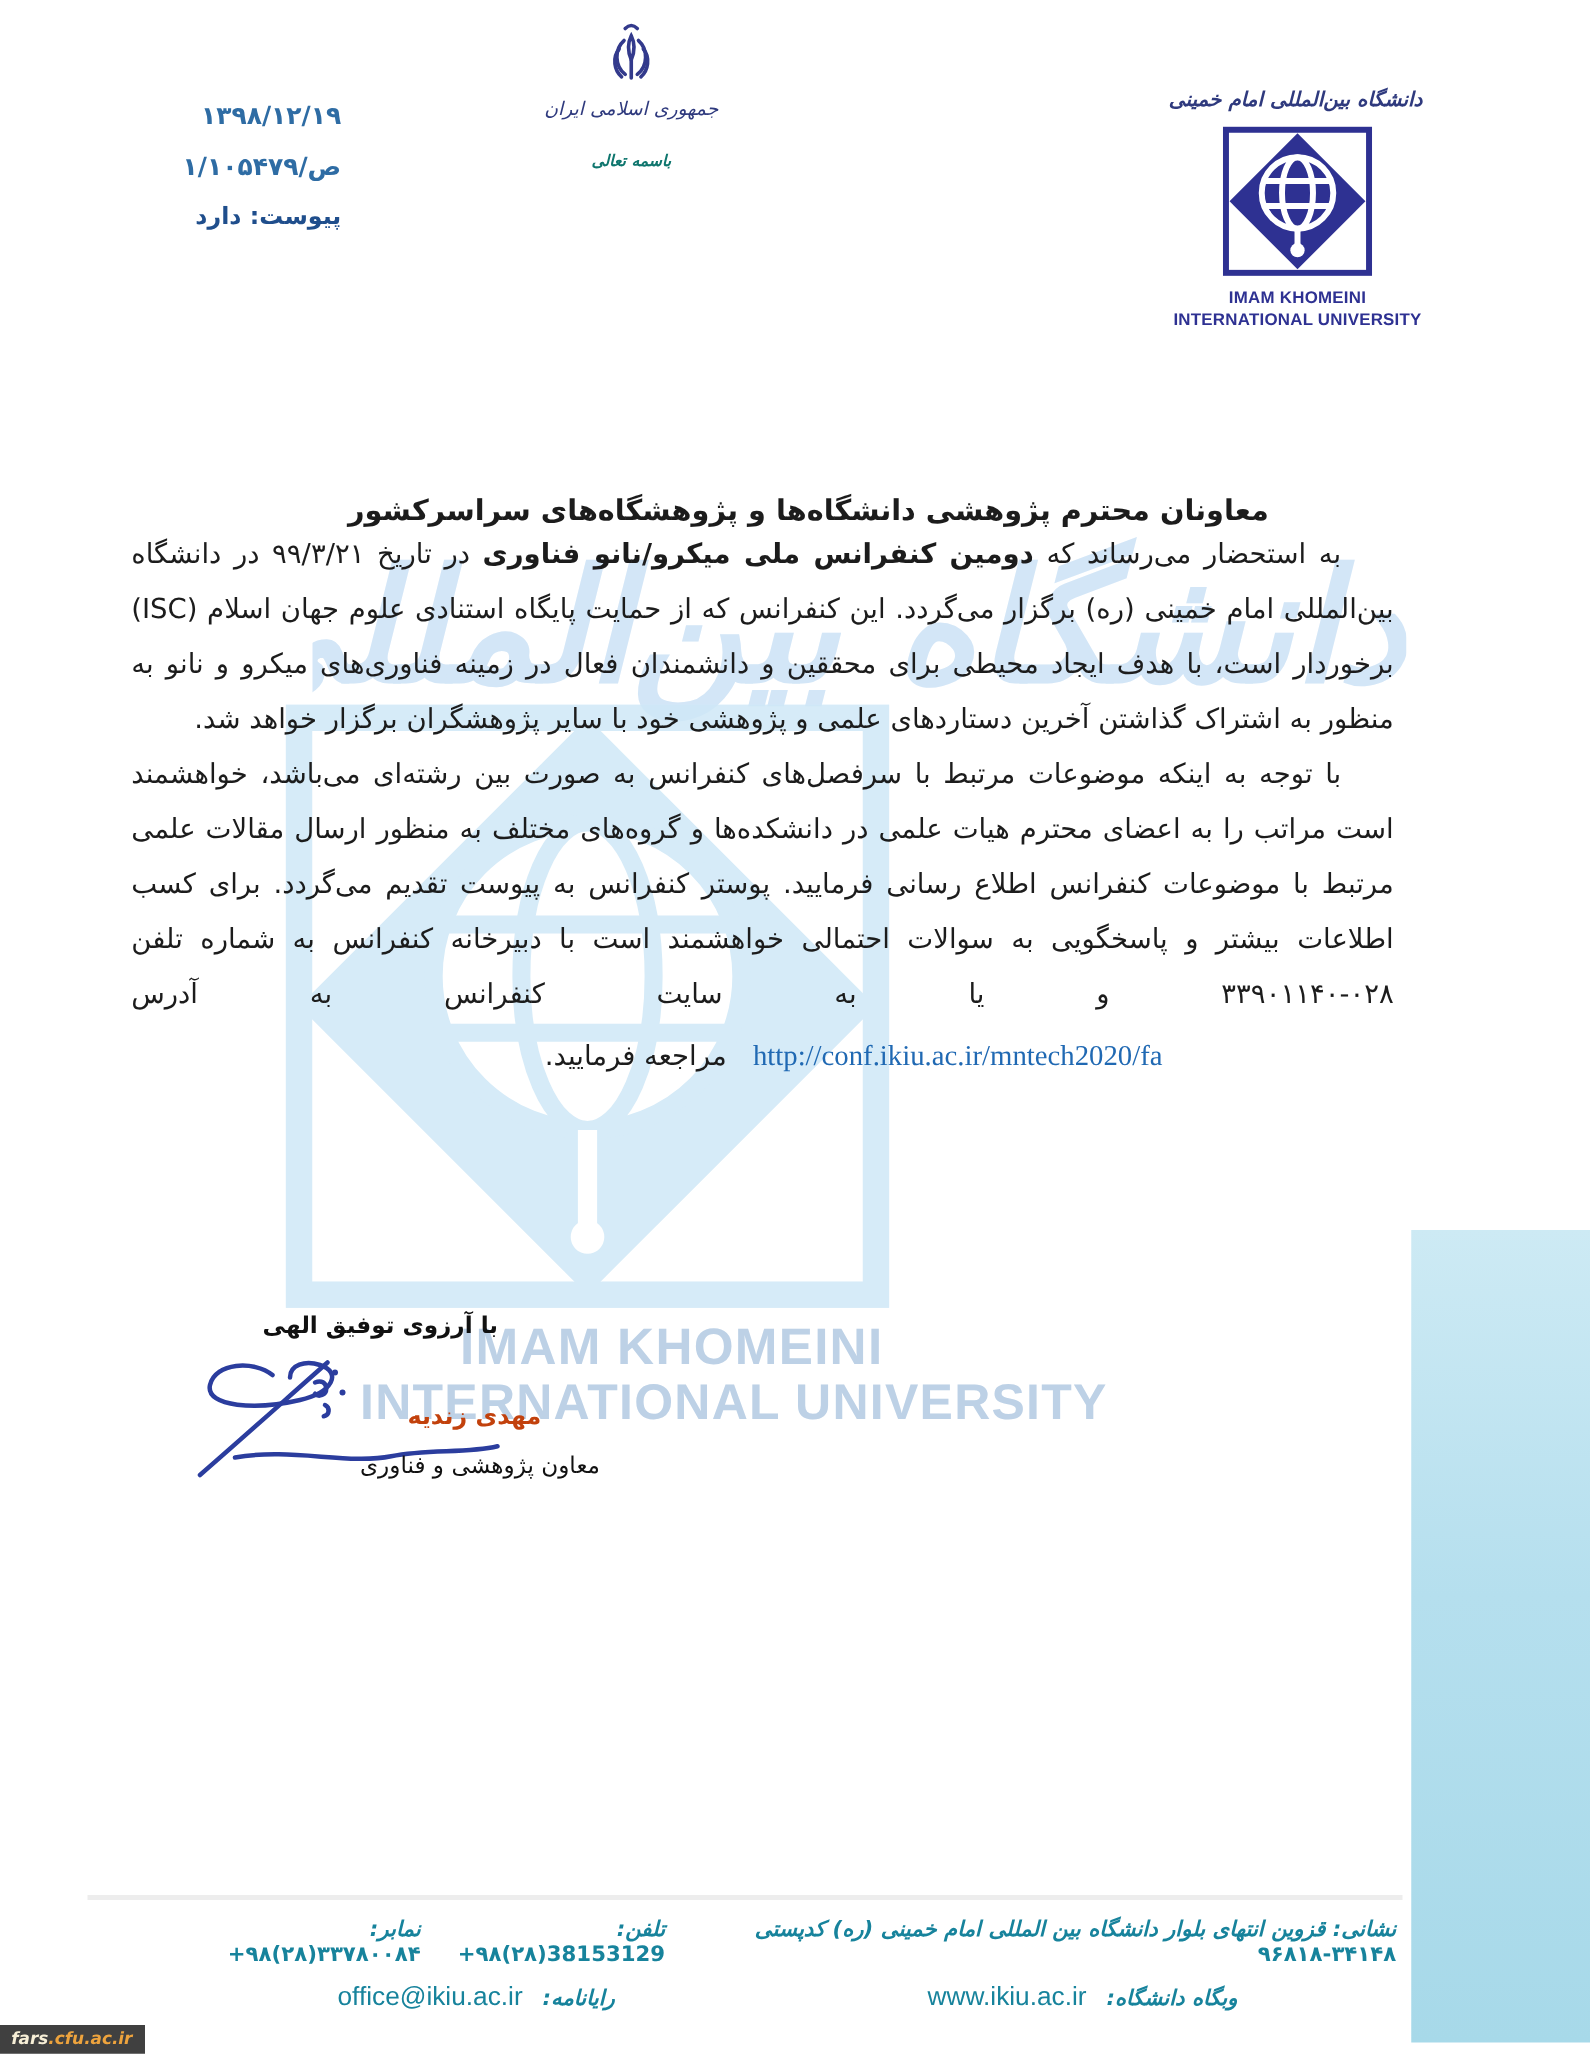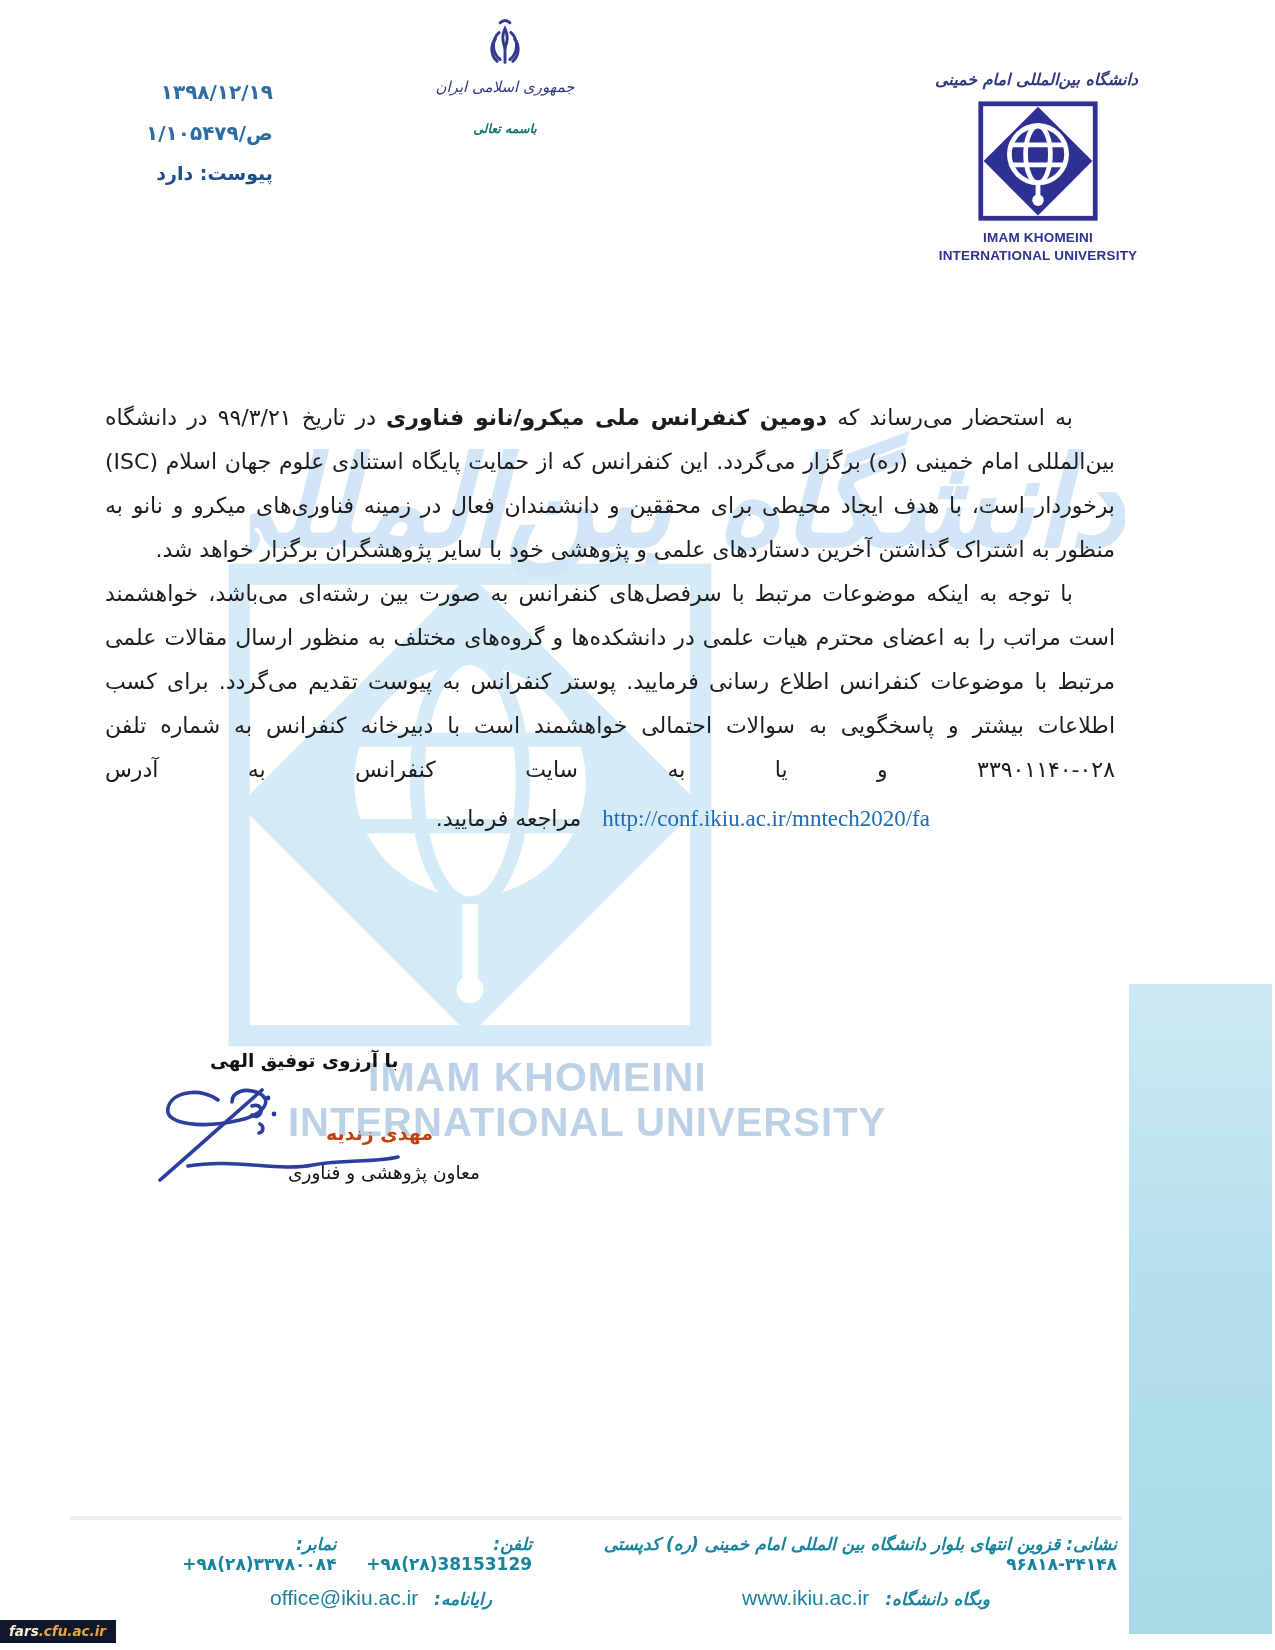--- a/index.html
+++ b/index.html
@@ -65,21 +65,21 @@
   .footer1{position:absolute;left:150px;right:158px;top:1534px;direction:rtl;display:flex;
            justify-content:space-between;align-items:baseline;color:#17839c;font-size:17px;
            font-weight:bold;font-style:italic;z-index:2;}
   .footer1 .num{font-style:normal;font-weight:bold;}
   .footer2{position:absolute;left:230px;top:1586px;width:790px;direction:rtl;display:flex;
            justify-content:space-between;padding:0 30px;box-sizing:border-box;color:#17839c;
            font-size:17px;font-weight:bold;font-style:italic;z-index:2;}
   .footer2 .addr{font-style:normal;font-family:"Liberation Sans",sans-serif;font-size:21px;font-weight:normal;margin:0 10px;}
 
   
-  .badge{position:absolute;left:0;top:1620px;background:#0f172a;padding:3px 10px 4px 9px;
+  .badge{position:absolute;left:0;top:1620px;background:#404040;padding:3px 10px 4px 9px;
          font-style:italic;font-weight:bold;font-size:13.5px;z-index:5;
          font-family:"DejaVu Sans",sans-serif;}
   .badge .pre{color:#f6eed6;}
   .badge .suf{color:#eda33d;}
 </style>
 </head>
 <body>
 
 <div class="page">
 
@@ -137,20 +137,21 @@
       <circle cx="65" cy="106" r="6" fill="#ffffff"></circle>
     </svg>
     <div class="en">
       <div>IMAM KHOMEINI</div>
       <div>INTERNATIONAL UNIVERSITY</div>
     </div>
   </div>
 
 
   <div class="letter">
+    <div class="addressee">معاونان محترم پژوهشی دانشگاه‌ها و پژوهشگاه‌های سراسرکشور</div>
     <p class="para p1"><span>به استحضار می‌رساند که </span><span class="bold">دومین کنفرانس ملی میکرو/نانو فناوری</span><span> در تاریخ ۹۹/۳/۲۱ در دانشگاه بین‌المللی امام خمینی (ره) برگزار می‌گردد. این کنفرانس که از حمایت پایگاه استنادی علوم جهان اسلام (ISC) برخوردار است، با هدف ایجاد محیطی برای محققین و دانشمندان فعال در زمینه فناوری‌های میکرو و نانو به منظور به اشتراک گذاشتن آخرین دستاردهای علمی و پژوهشی خود با سایر پژوهشگران برگزار خواهد شد.</span></p>
     <p class="para p2"><span>با توجه به اینکه موضوعات مرتبط با سرفصل‌های کنفرانس به صورت بین رشته‌ای می‌باشد، خواهشمند است مراتب را به اعضای محترم هیات علمی در دانشکده‌ها و گروه‌های مختلف به منظور ارسال مقالات علمی مرتبط با موضوعات کنفرانس اطلاع رسانی فرمایید. پوستر کنفرانس به پیوست تقدیم می‌گردد. برای کسب اطلاعات بیشتر و پاسخگویی به سوالات احتمالی خواهشمند است با دبیرخانه کنفرانس به شماره تلفن ۰۲۸-۳۳۹۰۱۱۴۰ و یا به سایت کنفرانس به آدرس</span></p>
     <div class="url-line">
       <a class="conf-url" dir="ltr" href="#">http://conf.ikiu.ac.ir/mntech2020/fa</a>
       <span class="visit">مراجعه فرمایید.</span>
     </div>
   </div>
 
   <div class="sig-closing">با آرزوی توفیق الهی</div>
   <svg class="sig-svg" width="260" height="125" viewBox="0 0 260 125">

